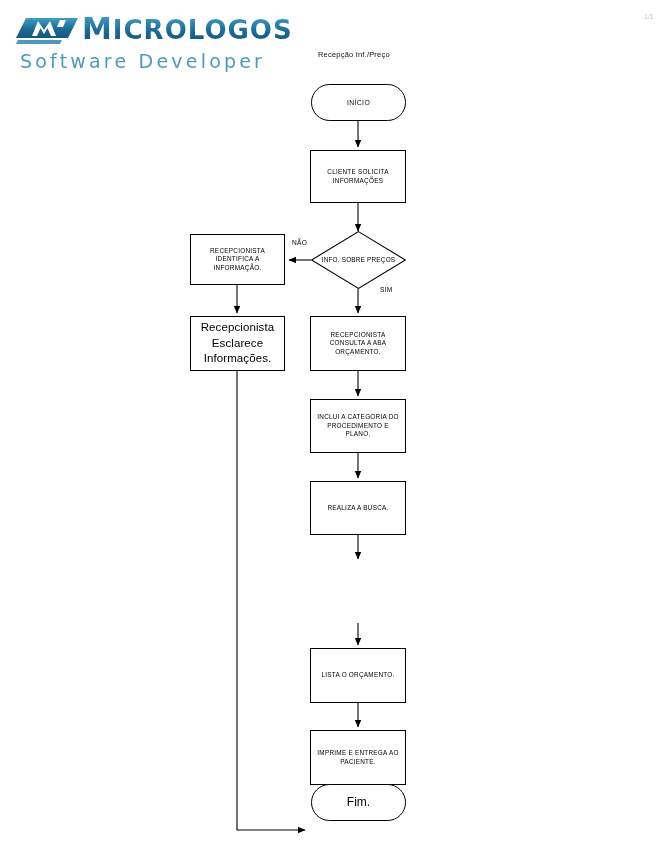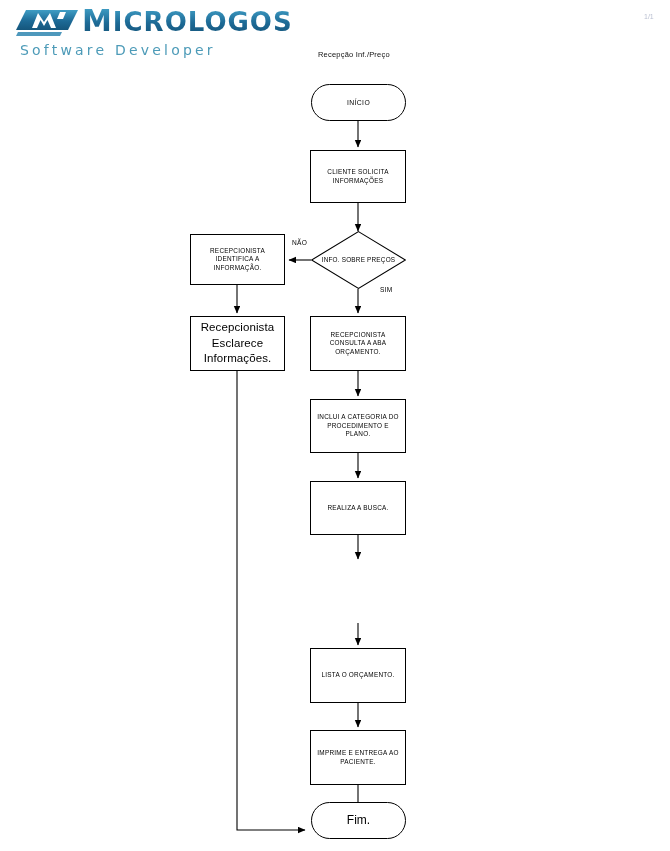--- a/index.html
+++ b/index.html
@@ -12,21 +12,21 @@
     height: 851px;
     position: relative;
     font-family: "Liberation Sans", sans-serif;
     overflow: hidden;
   }
 
   
   #header-logo {
     position: absolute;
     left: 8px;
-    top: 4px;
+    top: 12px;
     width: 240px;
     height: 60px;
   }
   #logo-mark {
     position: absolute;
     left: 8px;
     top: 4px;
     width: 62px;
     height: 30px;
   }
@@ -46,21 +46,21 @@
     white-space: nowrap;
     font-family: "DejaVu Sans", sans-serif;
   }
   #logo-wordmark .cap {
     font-size: 30px;
   }
   #logo-tagline {
     position: absolute;
     left: 12px;
     top: 38px;
-    font-size: 14px;
+    font-size: 19px;
     letter-spacing: 3.2px;
     color: #4d9bb8;
     white-space: nowrap;
     font-family: "DejaVu Sans", sans-serif;
     font-weight: 500;
   }
   #doc-title {
     position: absolute;
     left: 318px;
     top: 24px;
@@ -258,20 +258,20 @@
 
 
   <div class="node node-process" style="left:310px; top:648px; width:96px; height:55px;">
     <span class="node-label t-small">LISTA O ORÇAMENTO.</span>
   </div>
 
   <div class="node node-process" style="left:310px; top:730px; width:96px; height:55px;">
     <span class="node-label t-small">IMPRIME E ENTREGA AO<br>PACIENTE.</span>
   </div>
 
-  <div class="node node-terminal" style="left:311px; top:802px; width:95px; height:37px;">
+  <div class="node node-terminal" style="left:311px; top:784px; width:95px; height:37px;">
     <span class="node-label t-terminal-big">Fim.</span>
   </div>
 
   <div class="edge-label" style="left:292px; top:239px;">NÃO</div>
   <div class="edge-label" style="left:380px; top:286px;">SIM</div>
 
 </div>
 
 </body></html>

